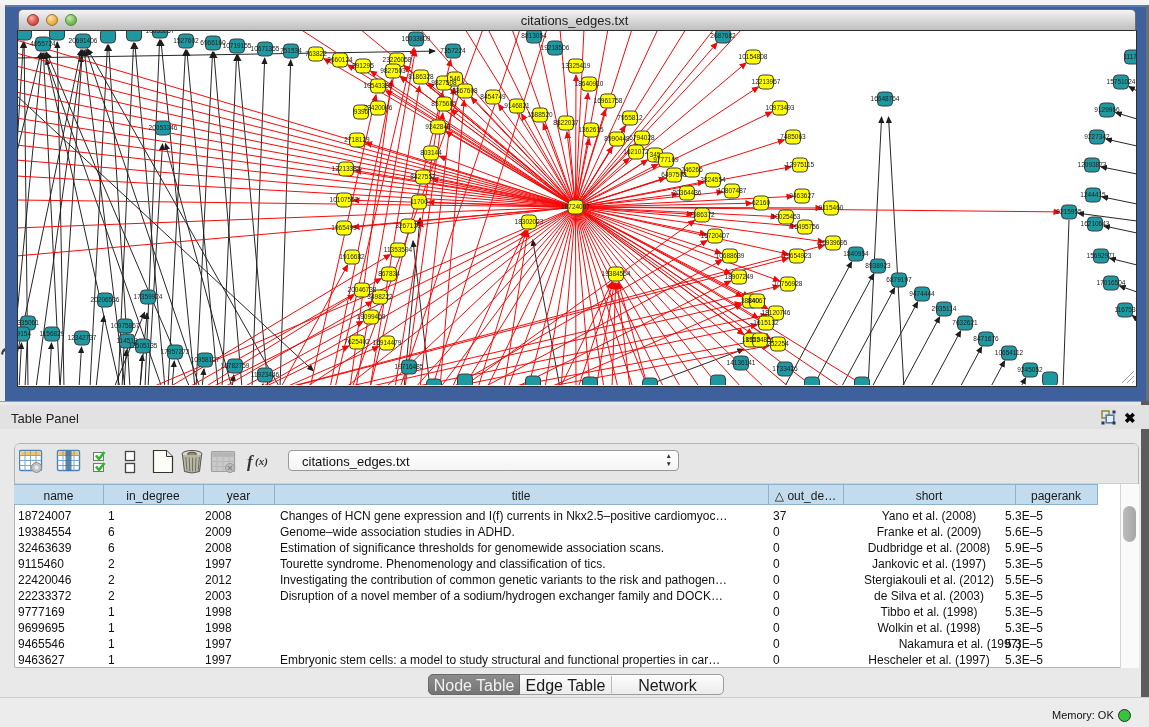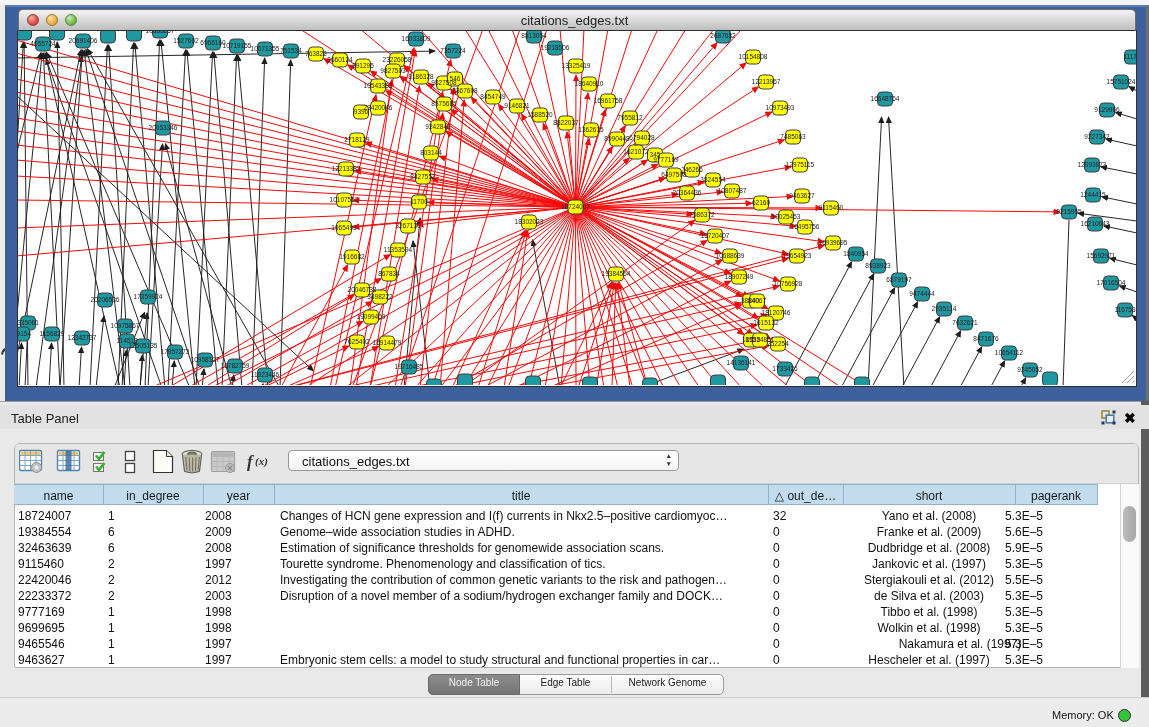--- a/index.html
+++ b/index.html
@@ -35,21 +35,21 @@
 .hsep {position:absolute;top:484px;width:1px;height:21px;background:#8fb2cc}
 .row {position:absolute;left:0;width:1120px;height:16px;font-size:12px;color:#111}
 .row span {position:absolute;top:1px;white-space:nowrap}
 .row .ctr {text-align:center}
 
 #sbar {left:1120px;top:484px;width:19px;height:184px;background:#fafafa;border-left:1px solid #d5d5d5}
 #sthumb {left:1123px;top:506px;width:13px;height:36px;background:linear-gradient(90deg,#bdbdbd,#a6a6a6);border-radius:7px}
 
 #tabs {left:428px;top:674px;width:296px;height:21px;border:1px solid #9d9d9d;border-radius:5px;background:linear-gradient(#fdfdfd,#ececec);overflow:hidden}
 #tabsel {left:428px;top:674px;width:92px;height:21px;border-radius:5px 0 0 5px;background:linear-gradient(#8d8d8d,#747474);border:1px solid #6a6a6a}
-.tab {position:absolute;top:677px;font-size:10px;color:#1a1a1a;text-align:center}
+.tab {position:absolute;top:677px;font-size:16px;color:#1a1a1a;text-align:center}
 #tsep {left:611px;top:676px;width:1px;height:17px;background:#b9b9b9}
 
 #status {left:0;top:697px;width:1149px;height:30px;background:#ececec;border-top:1px solid #cfcfcf}
 #mem {top:709px;position:absolute;font-size:11px;color:#111;white-space:nowrap}
 #dot {left:1118px;top:709px;width:13px;height:13px;border-radius:50%;background:#35c43a;border:1.5px solid #2a2a2a}
 
 #fico {left:1101px;top:410px;width:15px;height:15px}
 #xico {left:1124px;top:410px;font-size:14px;font-weight:bold;color:#000}
 </style></head><body>
 <div class="abs" id="topstrip"></div>
@@ -664,21 +664,21 @@
 <div class="hsep" style="left:274px"></div>
 <div class="hsep" style="left:768px"></div>
 <div class="hsep" style="left:843px"></div>
 <div class="hsep" style="left:1015px"></div>
 <div class="hsep" style="left:1097px"></div>
 <div class="row" style="top:508px">
 <span style="left:18px">18724007</span>
     <span style="left:108px">1</span>
 <span style="left:205px">2008</span>
     <span style="left:280px">Changes of HCN gene expression and I(f) currents in Nkx2.5–positive cardiomyoc…</span>
-<span style="left:773px">32</span>
+<span style="left:773px">37</span>
     <span class="ctr" style="left:843px;width:172px">Yano et al. (2008)</span>
 <span style="left:1005px">5.3E–5</span>
   </div>
 <div class="row" style="top:524px">
 <span style="left:18px">19384554</span>
     <span style="left:108px">6</span>
 <span style="left:205px">2009</span>
     <span style="left:280px">Genome–wide association studies in ADHD.</span>
 <span style="left:773px">0</span>
     <span class="ctr" style="left:843px;width:172px">Franke et al. (2009)</span>

